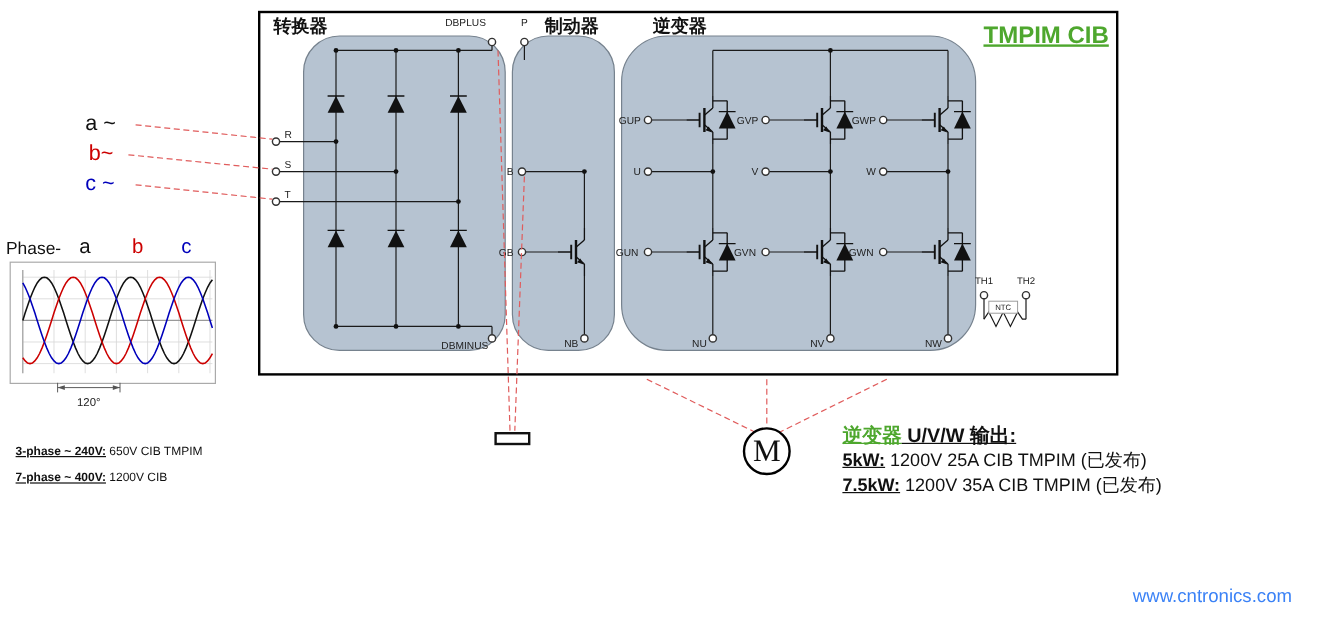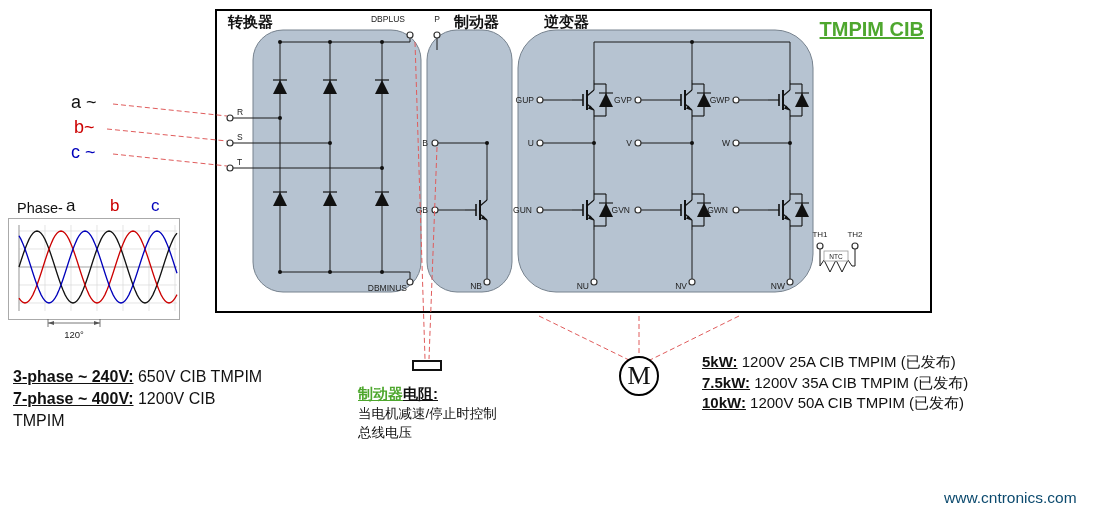--- a/index.html
+++ b/index.html
@@ -6,37 +6,37 @@
   html,body { background:#fff; }
   body { font-family:"Liberation Sans","DejaVu Sans",sans-serif; color:#111; }
   .stage { position:relative; width:1103px; height:520px; background:#fff; overflow:hidden; }
   .abs { position:absolute; }
   svg { display:block; }
   svg text { font-family:"Liberation Sans","DejaVu Sans",sans-serif; }
   .green { color:#4ea72e; }
   .hl { font-weight:bold; text-decoration:underline; }
   .bu { font-weight:bold; text-decoration:underline; }
   .note-h { font-size:16.5px; line-height:24px; }
-  .note-row { font-size:16px; line-height:22px; }
+  .note-row { font-size:10px; line-height:22px; }
   .inv-row { font-size:15px; line-height:20.5px; white-space:nowrap; }
   .motor { width:40px; height:40px; border:2.5px solid #000; border-radius:50%;
            display:flex; align-items:center; justify-content:center; background:#fff;
            font-family:"Liberation Serif","DejaVu Serif",serif; font-size:26px; }
   .overlay { pointer-events:none; }
 </style>
 </head>
 <body>
 
 <div class="stage">
 
   <div class="abs" style="left:71px;top:92px;font-size:18px;color:#111">a ~</div>
   <div class="abs" style="left:74px;top:117px;font-size:18px;color:#cc0000">b~</div>
   <div class="abs" style="left:71px;top:142px;font-size:18px;color:#0000bb">c ~</div>
 
-  <div class="abs" style="left:17px;top:200px;font-size:14.5px">Phase-</div>
+  <div class="abs" style="left:5px;top:200px;font-size:14.5px">Phase-</div>
   <div class="abs" style="left:66px;top:196px;font-size:17px;color:#111">a</div>
   <div class="abs" style="left:110px;top:196px;font-size:17px;color:#cc0000">b</div>
   <div class="abs" style="left:151px;top:196px;font-size:17px;color:#0000bb">c</div>
 
   <div class="abs" style="left:8px;top:218px;width:172px;height:102px;border:1px solid #aaa;background:#fff">
     <svg width="170" height="100" viewBox="0 0 170 100">
       <g stroke="#d8d8d8" stroke-width="0.7">
         <line x1="10" y1="6" x2="10" y2="92"></line>
           <line x1="36" y1="6" x2="36" y2="92"></line>
         <line x1="62" y1="6" x2="62" y2="92"></line>
@@ -269,40 +269,30 @@
 
   <div class="abs" style="left:412px;top:360px;width:30px;height:11px;border:2px solid #111;background:#fff"></div>
 
   <div class="abs" style="left:13px;top:366px;width:340px">
     <div class="note-row">
       <span class="bu">3-phase ~ 240V:</span><span> 650V CIB TMPIM</span>
     </div>
     <div class="note-row">
       <span class="bu">7-phase ~ 400V:</span><span> 1200V CIB</span>
     </div>
-    <div class="note-row">
-      <span>TMPIM</span>
-    </div>
-  </div>
-
-  <div class="abs" style="left:358px;top:384px;width:220px">
-    <div style="font-size:15px;line-height:20px">
-      <span class="green hl">制动器</span><span class="hl">电阻:</span>
-    </div>
-    <div style="font-size:13.5px;line-height:19px">当电机减速/停止时控制</div>
-    <div style="font-size:13.5px;line-height:19px">总线电压</div>
-  </div>
+  </div>
+
 
   <div class="abs" style="left:702px;top:352px;width:400px">
+    <div style="font-size:16.5px;line-height:22px">
+      <span class="green hl">逆变器</span><span class="hl"> U/V/W 输出:</span>
+    </div>
     <div class="inv-row">
       <span class="bu">5kW:</span><span> 1200V 25A CIB TMPIM </span><span>(已发布)</span>
     </div>
     <div class="inv-row">
       <span class="bu">7.5kW:</span><span> 1200V 35A CIB TMPIM </span><span>(已发布)</span>
     </div>
-    <div class="inv-row">
-      <span class="bu">10kW:</span><span> 1200V 50A CIB TMPIM </span><span>(已发布)</span>
-    </div>
-  </div>
-
-  <div class="abs" style="left:944px;top:489px;font-size:15.5px;color:#0c4a6e">www.cntronics.com</div>
+  </div>
+
+  <div class="abs" style="left:944px;top:489px;font-size:15.5px;color:#3b82f6">www.cntronics.com</div>
 
 </div>
 
 </body></html>

